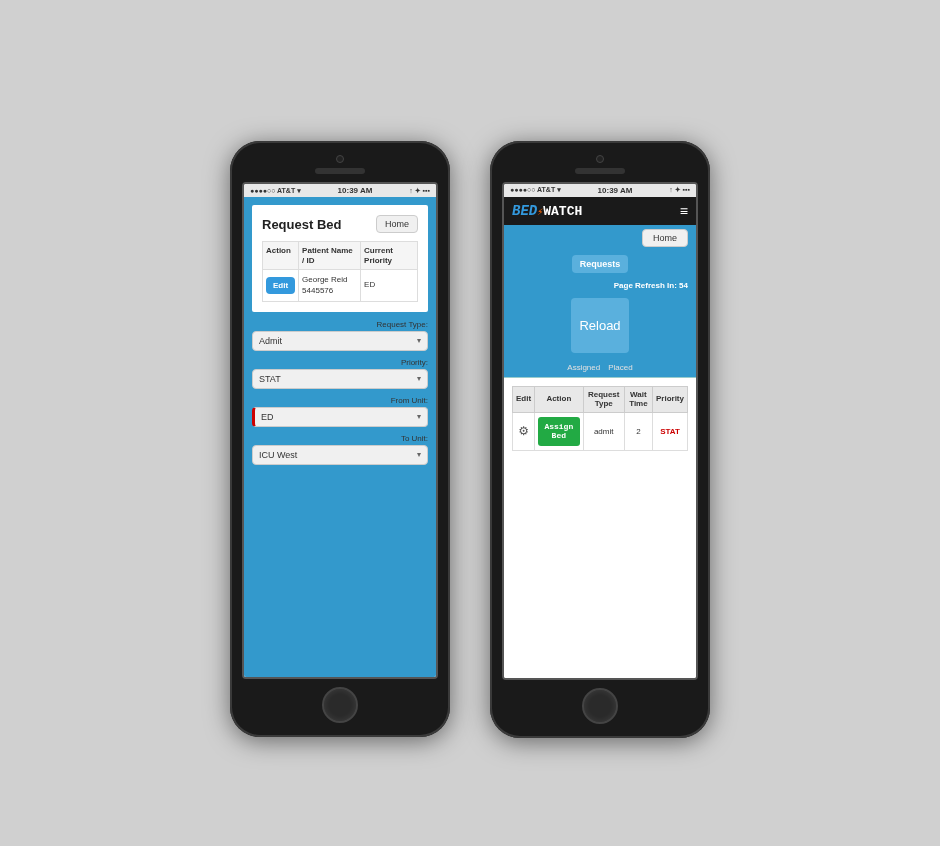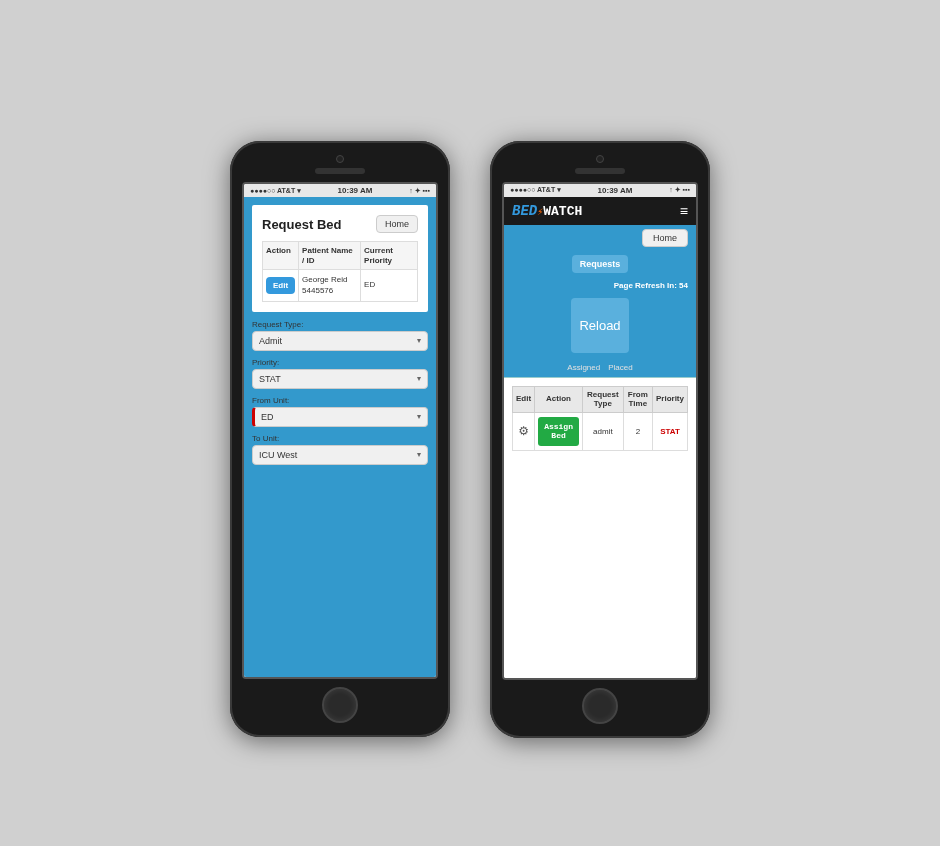--- a/index.html
+++ b/index.html
@@ -150,20 +150,21 @@
     }
 
     
     .field-group {
       margin-bottom: 7px;
     }
     .field-label {
       font-size: 8px;
       color: #333;
       margin-bottom: 2px;
+      text-align: right;
     }
     .field-select {
       width: 100%;
       background: #f0f0f0;
       border: 1px solid #ccc;
       border-radius: 4px;
       padding: 4px 6px;
       font-size: 9px;
       color: #333;
       display: flex;
@@ -442,21 +443,21 @@
     </div>
     <div class="divider-line" style="background:#9cc; margin:0;"></div>
 
     <div class="bw-content">
       <table class="bw-table">
         <thead>
           <tr>
             <th>Edit</th>
             <th>Action</th>
             <th>Request Type</th>
-            <th>From Time</th>
+            <th>Wait Time</th>
             <th>Priority</th>
           </tr>
         </thead>
         <tbody>
           <tr>
             <td>
               <span class="gear-icon">⚙</span>
             </td>
             <td>
               <button class="assign-btn">Assign Bed</button>

